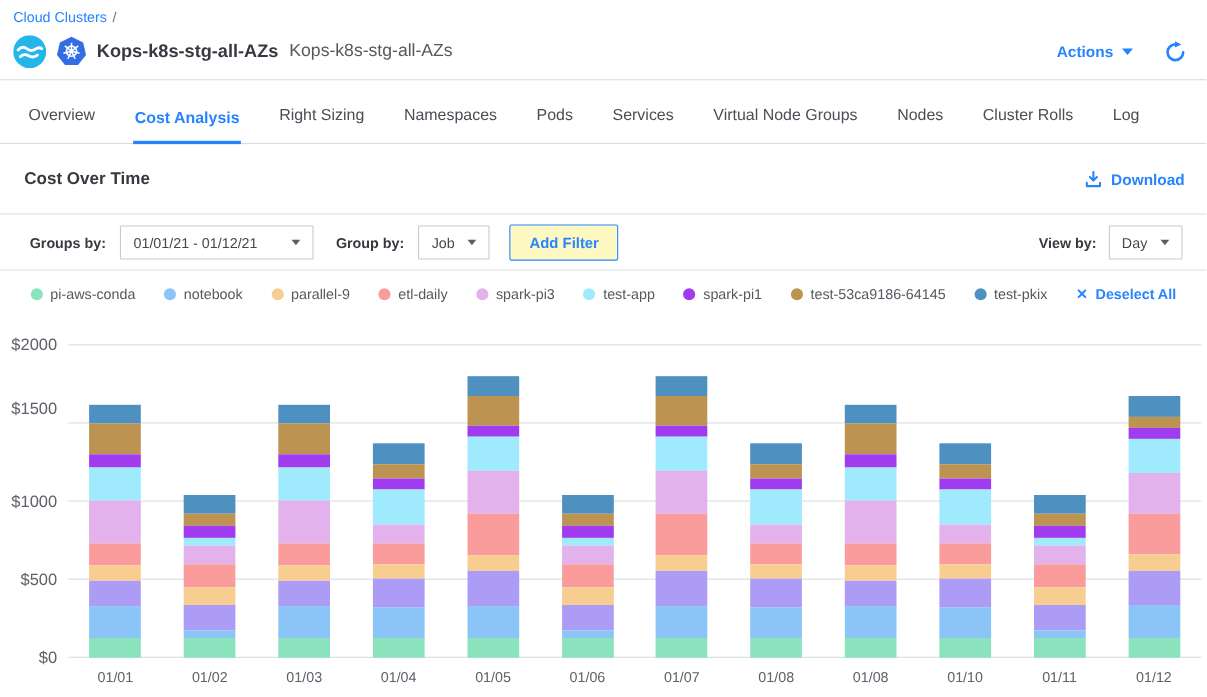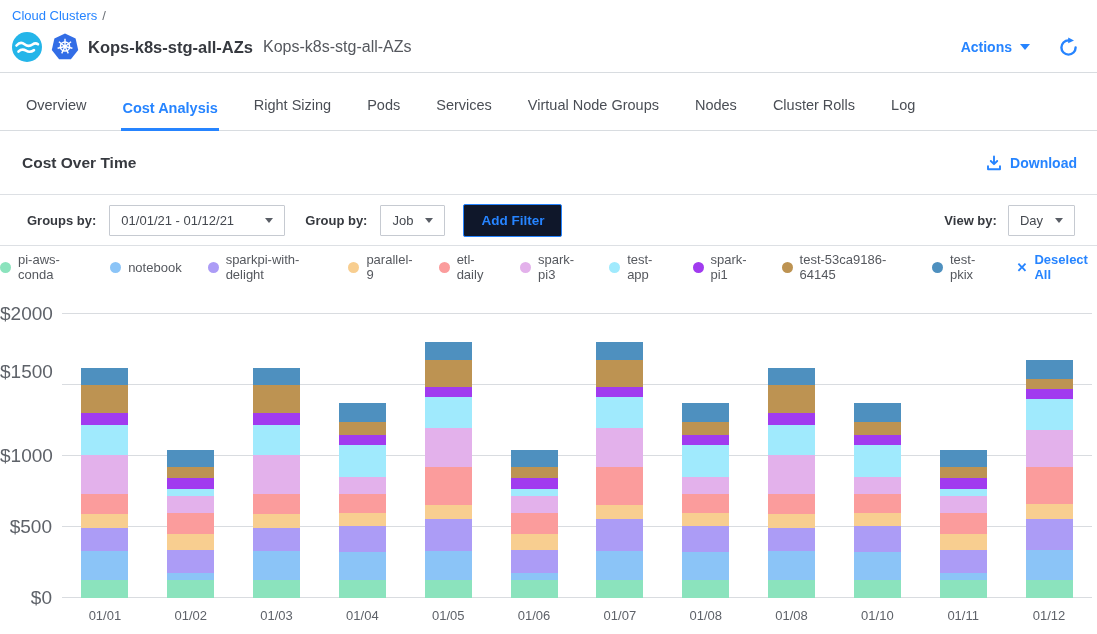--- a/index.html
+++ b/index.html
@@ -39,39 +39,39 @@
                   font-weight: bold; font-size: 14px; cursor: pointer; }
 
   
   .filterbar { display: flex; align-items: center; gap: 13px; height: 51px;
                padding: 0 22px 0 27px; border-bottom: 1px solid #DDE0E4; font-size: 13px; }
   .flabel { font-weight: bold; color: #36393F; }
   .selectbox { border: 1px solid #C6CAD1; background: #fff; display: flex; align-items: center;
                justify-content: space-between; gap: 12px; padding: 7px 11px; color: #44484F;
                cursor: pointer; border-radius: 1px; }
   .selectbox.wide { width: 176px; }
-  .add-filter { border: 1px solid #2684FF; color: #2684FF; background: #0f172a; font-weight: bold;
+  .add-filter { border: 1px solid #2684FF; color: #2684FF; background: #fef9c3; font-weight: bold;
                 font-family: "Liberation Sans", sans-serif; font-size: 13.5px;
                 padding: 8px 17px; border-radius: 2px; cursor: pointer; margin-left: 5px; }
   .viewby { margin-left: auto; display: flex; align-items: center; gap: 11px; }
 
   
   .legend-row { display: flex; align-items: center; justify-content: center; gap: 26px;
                 height: 42px; font-size: 13px; color: #55585E; }
   .legend-item { display: flex; align-items: center; gap: 7px; cursor: pointer; }
   .dot { width: 11px; height: 11px; border-radius: 50%; flex: 0 0 auto; }
   .deselect { display: flex; align-items: center; gap: 7px; color: #2684FF; font-weight: bold; cursor: pointer; }
   .deselect .x { font-size: 13px; }
 
   
   .chart { position: relative; height: 348px; }
   .plot { position: absolute; left: 62px; right: 5px; top: 26px; height: 284px;
           display: flex; justify-content: space-around; align-items: flex-end; }
   .gridline { position: absolute; left: 0; right: 0; height: 1px; background: #D9DCE0; }
-  .ylabel { position: absolute; left: 0; width: 52px; text-align: right; font-size: 19px;
+  .ylabel { position: absolute; left: 0; width: 52px; text-align: right; font-size: 15px;
             color: #5E6269; transform: translateY(-50%); }
   .col { width: 47px; display: flex; flex-direction: column-reverse; position: relative; z-index: 1; }
   .seg { width: 100%; }
   .xrow { position: absolute; left: 62px; right: 5px; top: 320px; display: flex; justify-content: space-around; }
   .xlabel { width: 47px; text-align: center; font-size: 13px; color: #5E6269; }
 </style>
 </head>
 <body>
 
 <header class="topbar">
@@ -116,20 +116,21 @@
         </svg>
       </span>
     </div>
   </div>
 </header>
 
 <nav class="tabs">
     <div class="tab">Overview</div>
     <div class="tab active">Cost Analysis</div>
     <div class="tab">Right Sizing</div>
+    <div class="tab">Namespaces</div>
     <div class="tab">Pods</div>
     <div class="tab">Services</div>
     <div class="tab">Virtual Node Groups</div>
     <div class="tab">Nodes</div>
     <div class="tab">Cluster Rolls</div>
     <div class="tab">Log</div>
   </nav>
 
 <div class="section-row">
   <div class="section-title">Cost Over Time</div>
@@ -167,24 +168,20 @@
 
 <div class="legend-row">
 
   <span class="legend-item">
       <span class="dot" style="background: rgb(139, 227, 189);"></span>
       <span>pi-aws-conda</span>
     </span>
     <span class="legend-item">
       <span class="dot" style="background: rgb(139, 196, 247);"></span>
       <span>notebook</span>
-    </span>
-    <span class="legend-item">
-      <span class="dot" style="background: rgb(172, 156, 246);"></span>
-      <span>sparkpi-with-delight</span>
     </span>
     <span class="legend-item">
       <span class="dot" style="background: rgb(248, 206, 144);"></span>
       <span>parallel-9</span>
     </span>
     <span class="legend-item">
       <span class="dot" style="background: rgb(251, 156, 156);"></span>
       <span>etl-daily</span>
     </span>
     <span class="legend-item">

